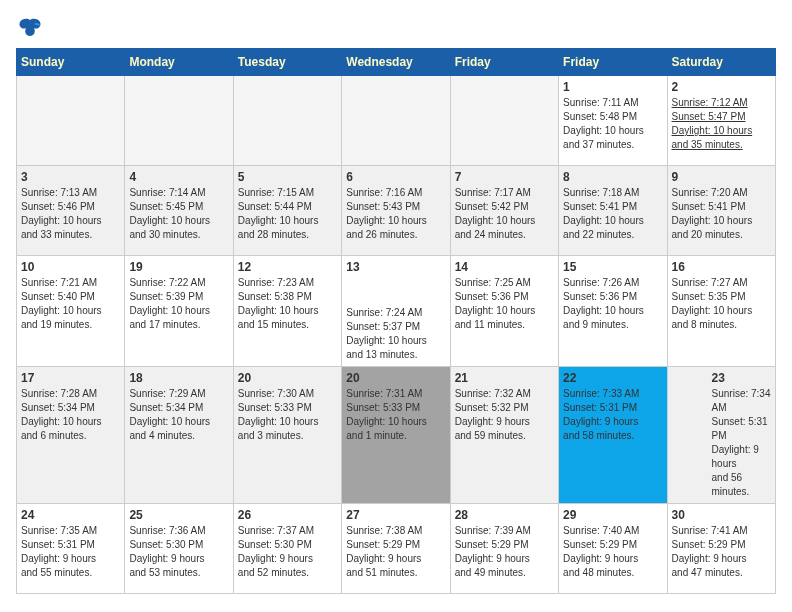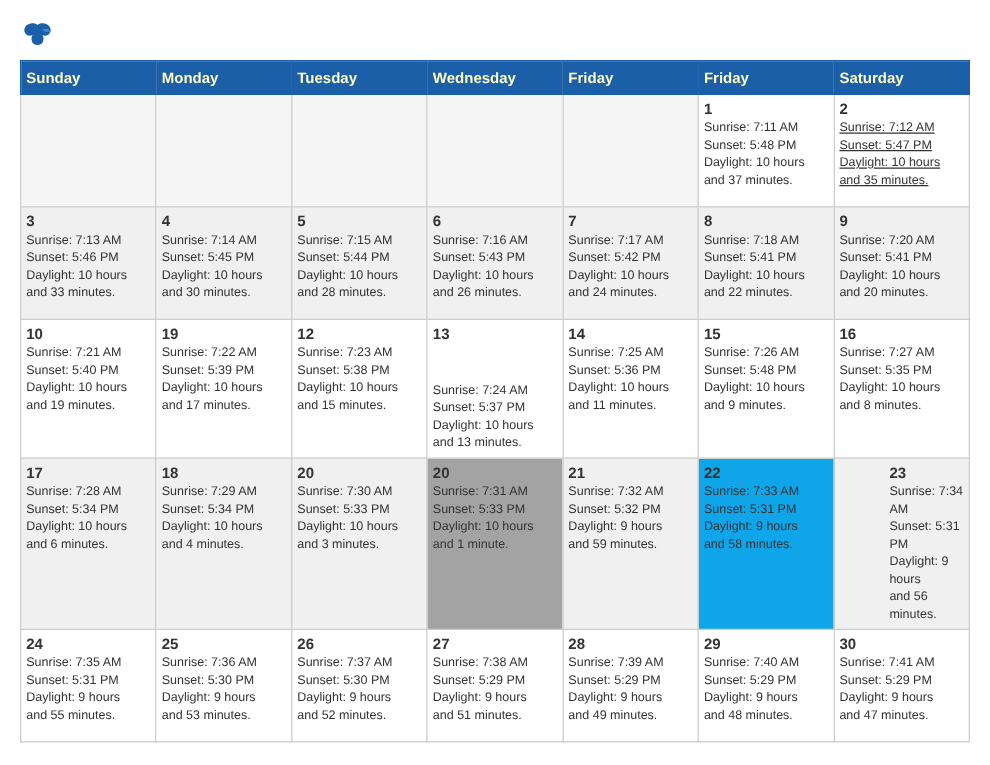--- a/index.html
+++ b/index.html
@@ -230,21 +230,21 @@
         <td>
           <span class="day-num">14</span>
           <div class="day-info" style="white-space: pre-line;">Sunrise: 7:25 AM
 Sunset: 5:36 PM
 Daylight: 10 hours
 and 11 minutes.</div>
         </td>
         <td>
           <span class="day-num">15</span>
           <div class="day-info" style="white-space: pre-line;">Sunrise: 7:26 AM
-Sunset: 5:48 PM
+Sunset: 5:36 PM
 Daylight: 10 hours
 and 9 minutes.</div>
         </td>
         <td>
           <span class="day-num">16</span>
           <div class="day-info" style="white-space: pre-line;">Sunrise: 7:27 AM
 Sunset: 5:35 PM
 Daylight: 10 hours
 and 8 minutes.</div>
         </td>

